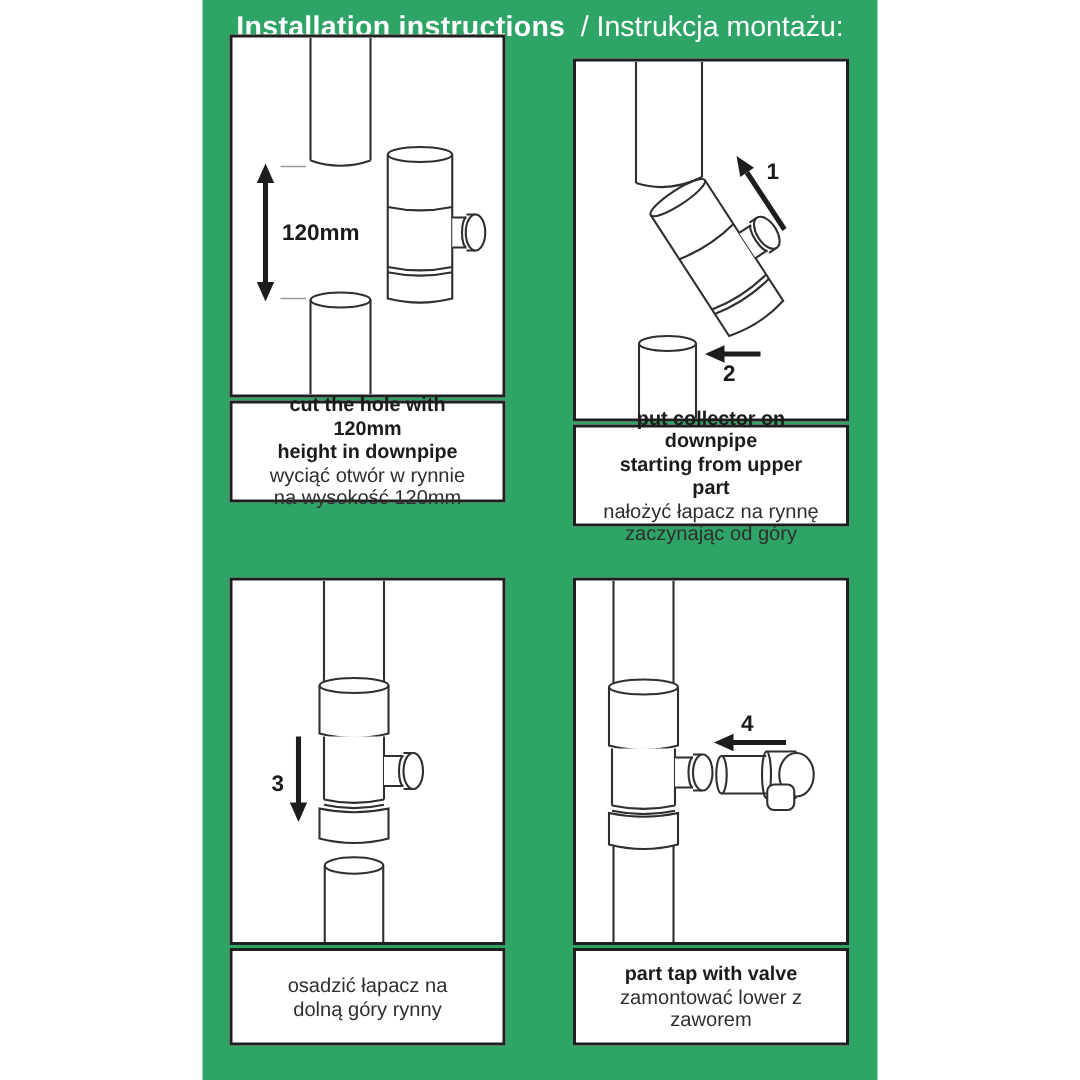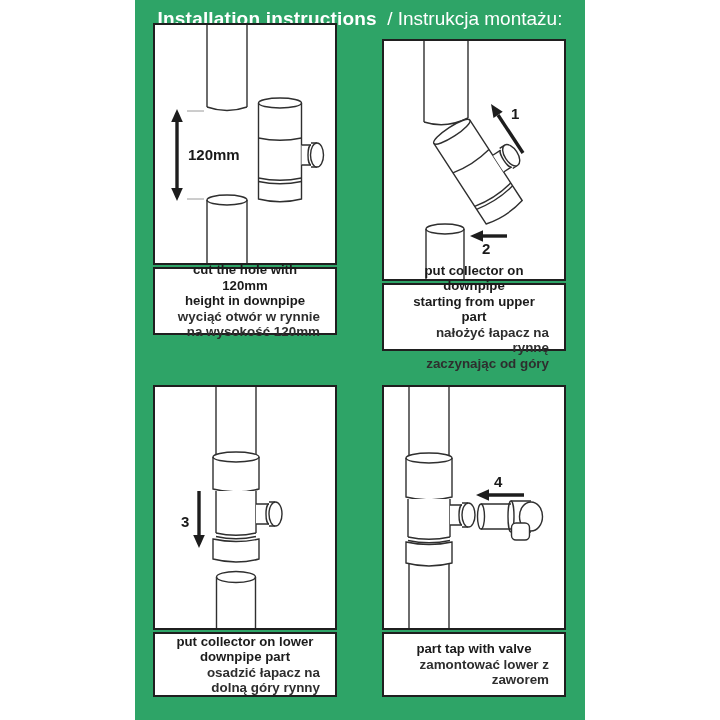--- a/index.html
+++ b/index.html
@@ -26,21 +26,21 @@
   .p1 .figbox,.p2 .figbox{height:242px;}
   .p3 .figbox,.p4 .figbox{height:245px;}
   .capbox{
     box-sizing:border-box;width:184px;background:#ffffff;border:2px solid #1f1f1f;
     margin-top:2px;display:flex;flex-direction:column;justify-content:center;
     text-align:center;padding:2px 15px;
   }
   .p1 .capbox,.p2 .capbox{height:68px;}
   .p3 .capbox,.p4 .capbox{height:65px;}
   .cap-b{font-weight:700;font-size:13.2px;line-height:15.5px;color:#1b1b1b;white-space:pre-line;}
-  .cap-r{font-weight:700;font-size:13.4px;line-height:15.5px;color:#2e2e2e;white-space:pre-line;text-align:right;}
+  .cap-r{font-weight:400;font-size:13.4px;line-height:15.5px;color:#2e2e2e;white-space:pre-line;}
   svg{display:block;}
   .ln path,.ln ellipse,.ln line{stroke:#2f2f2f;stroke-width:1.4;fill:none;}
   .ln .wh{fill:#ffffff;}
   .ln .nostroke{stroke:none;}
   .ln .tick{stroke:#9a9a9a;stroke-width:1;}
   .ln .arrow-line{stroke:#1d1d1d;stroke-width:3.4;}
   .ln .ahead{fill:#1d1d1d;stroke:none;}
   .ln text{
     fill:#1a1a1a;stroke:none;font-weight:700;font-size:15px;
     font-family:"Liberation Sans",sans-serif;
@@ -183,22 +183,20 @@
         </g>
         <text x="26" y="140">3</text>
 
         <g>
           <ellipse cx="81" cy="190" rx="19.5" ry="5.5"></ellipse>
           <path d="M61.5,190 V241 M100.5,190 V241"></path>
         </g>
       </svg>
     </div>
     <div class="capbox">
-      <div class="cap-b">put collector on lower
-downpipe part</div>
       <div class="cap-r">osadzić łapacz na
 dolną góry rynny</div>
     </div>
   </div>
 
   <div class="panel p4">
     <div class="figbox">
       <svg width="180" height="241" viewBox="0 0 180 241" class="ln">
 
         <path d="M25,0 V72 M65,0 V72 M25,177 V241 M65,177 V241"></path>

